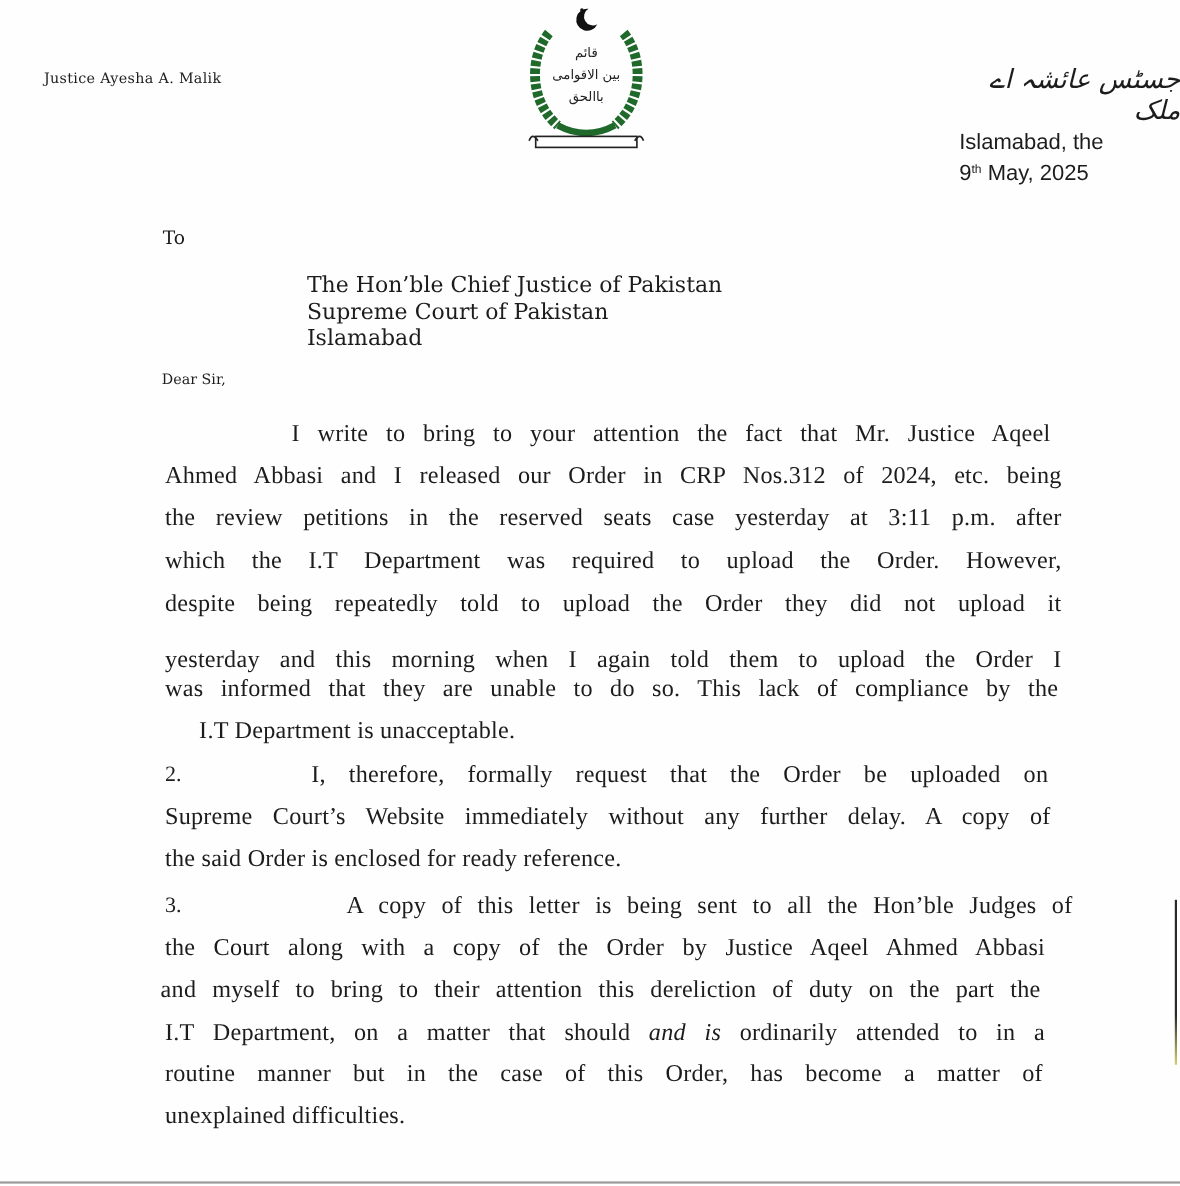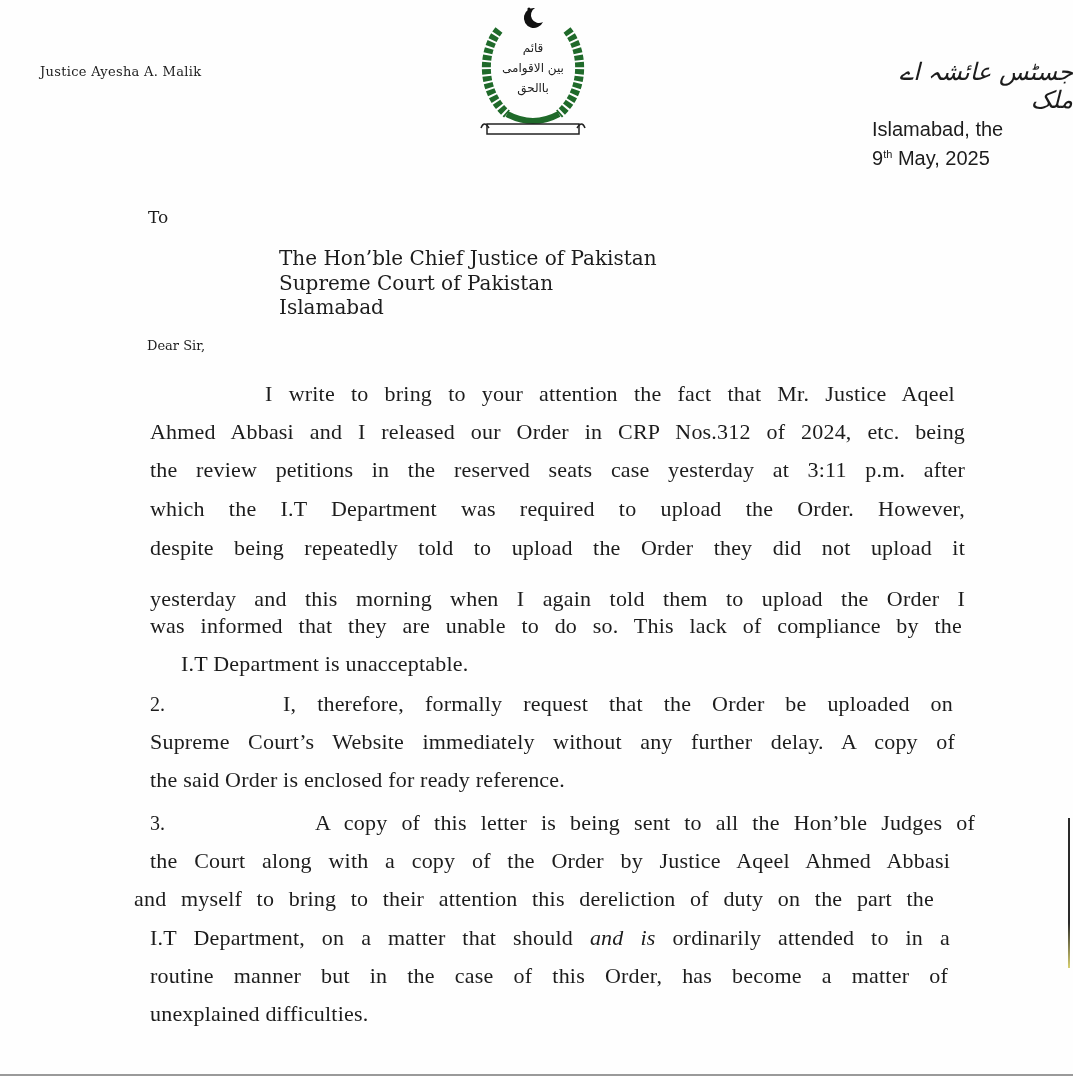--- a/index.html
+++ b/index.html
@@ -70,21 +70,21 @@
       <div class="para-line" style="left: 150px; top: 586px; word-spacing: 12.58px;"><span>yesterday and this morning when I again told them to upload the Order I</span></div>
       <div class="para-line" style="left: 150px; top: 613px; word-spacing: 10.06px; text-align: center;"><span>was informed that they are unable to do so. This lack of compliance by the</span></div>
       <div class="para-line" style="left: 150px; top: 651px; margin-left: 31px;"><span>I.T Department is unacceptable.</span></div>
       <div class="para-num" style="top: 693px;">2.</div>
       <div class="para-line" style="left: 283px; top: 691px; word-spacing: 15.21px;"><span>I, therefore, formally request that the Order be uploaded on</span></div>
       <div class="para-line" style="left: 150px; top: 729px; word-spacing: 12.76px;"><span>Supreme Court’s Website immediately without any further delay. A copy of</span></div>
       <div class="para-line" style="left: 150px; top: 767px;"><span>the said Order is enclosed for ready reference.</span></div>
       <div class="para-num" style="top: 812px;">3.</div>
       <div class="para-line" style="left: 283px; top: 810px; word-spacing: 8.28px; margin-left: 32px;"><span>A copy of this letter is being sent to all the Hon’ble Judges of</span></div>
       <div class="para-line" style="left: 150px; top: 848px; word-spacing: 10.97px;"><span>the Court along with a copy of the Order by Justice Aqeel Ahmed Abbasi</span></div>
-      <div class="para-line" style="left: 134px; top: 886px; word-spacing: 8.88px;"><span>and myself to bring to their attention this dereliction of duty on the part the</span></div>
+      <div class="para-line" style="left: 146px; top: 886px; word-spacing: 8.88px;"><span>and myself to bring to their attention this dereliction of duty on the part the</span></div>
       <div class="para-line" style="left: 150px; top: 925px; word-spacing: 11.22px;"><span>I.T Department, on a matter that should </span><span style="font-style: italic;">and is</span><span> ordinarily attended to in a</span></div>
       <div class="para-line" style="left: 150px; top: 963px; word-spacing: 14.35px;"><span>routine manner but in the case of this Order, has become a matter of</span></div>
       <div class="para-line" style="left: 150px; top: 1001px;"><span>unexplained difficulties.</span></div>
     </div>
 
   <div class="right-mark"></div>
   <div class="bottom-rule"></div>
 </div>
 
 </body></html>

